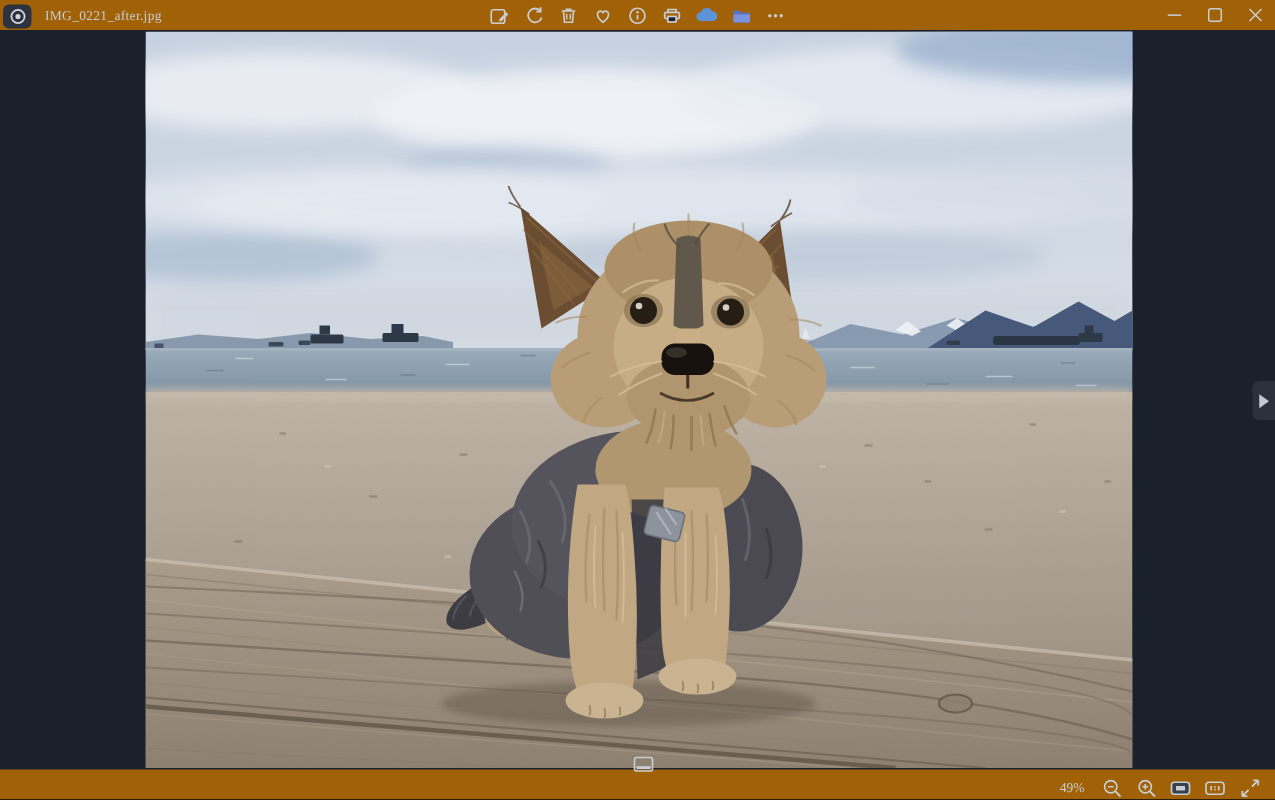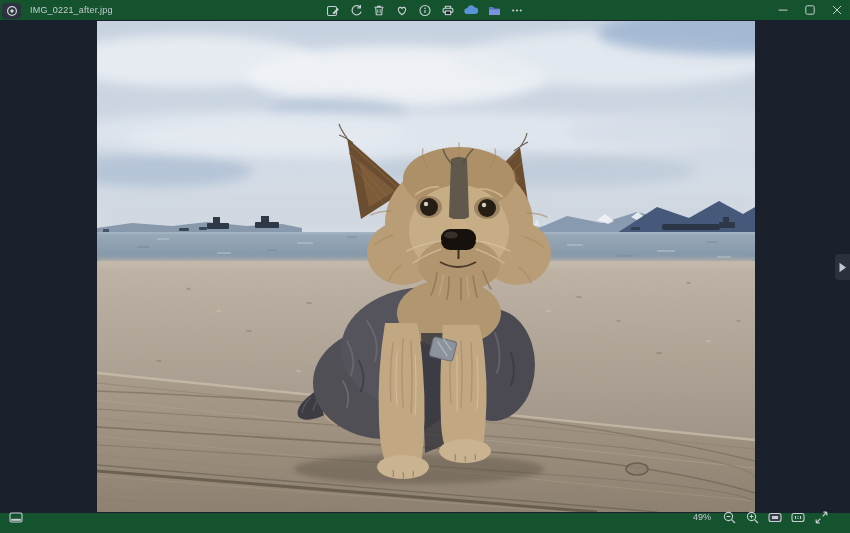--- a/index.html
+++ b/index.html
@@ -1,37 +1,37 @@
 <!DOCTYPE html>
 <html><head>
 <meta charset="utf-8">
 <style>
   * { box-sizing: border-box; }
   html,body { margin:0; padding:0; background:#000; }
   .window {
     position:relative; width:850px; height:533px; overflow:hidden;
-    background:#14532d; font-family:Liberation Sans, sans-serif; color:#ccd1d8;
+    background:#a16207; font-family:Liberation Serif, serif; color:#ccd1d8;
   }
   
   .titlebar { position:absolute; top:0; left:0; right:0; height:20px; display:flex; align-items:center; }
   .app-btn { width:19px; height:16px; margin:2px 0 0 2px; background:#2c333f; border-radius:4px;
              display:flex; align-items:center; justify-content:center; }
   .title-text { margin-left:9px; font-size:9px; color:#c7ccd3; letter-spacing:.2px; white-space:nowrap; }
   .toolbar { position:absolute; left:50%; top:0; transform:translateX(-50%); height:20px;
              display:flex; align-items:center; gap:8px; }
   .tb-btn { width:15px; height:16px; display:flex; align-items:center; justify-content:center; border-radius:3px; }
   .win-controls { position:absolute; right:0; top:0; height:20px; display:flex; }
   .win-btn { width:27px; height:20px; display:flex; align-items:center; justify-content:center; }
   
   .canvas { position:absolute; top:20px; bottom:20px; left:0; right:0; background:#1b212c; }
   .photo { position:absolute; left:97px; top:1px; width:658px; height:491px; display:block; }
   .next-btn { position:absolute; right:0; top:234px; width:15px; height:26px; background:#2b313c;
               border-radius:4px 0 0 4px; display:flex; align-items:center; justify-content:center; }
   
-  .statusbar { position:absolute; bottom:0; left:0; right:12px; height:32px; display:flex; align-items:center; }
+  .statusbar { position:absolute; bottom:0; left:0; right:0; height:32px; display:flex; align-items:center;flex-direction:column; }
   .sb-left { margin-left:8px; display:flex; align-items:center; }
   .sb-right { margin-left:auto; margin-right:9px; display:flex; align-items:center; gap:7px; }
   .zoom-text { font-size:9px; color:#c7ccd3; margin-right:3px; }
   .sb-btn { width:16px; height:16px; display:flex; align-items:center; justify-content:center; }
   svg { display:block; }
 </style>
 </head>
 <body>
 
 <div class="window">

